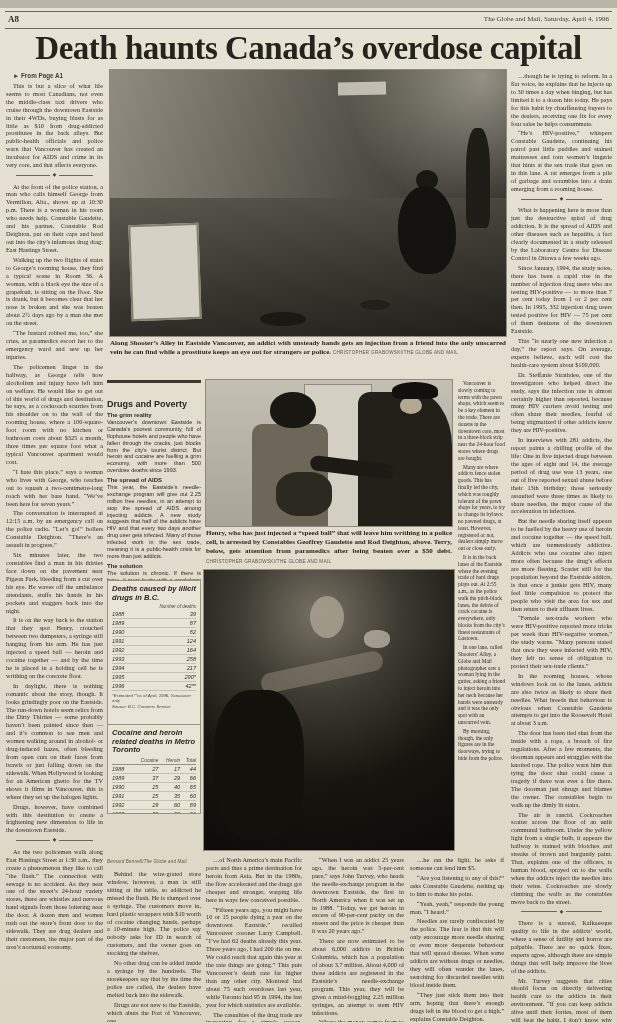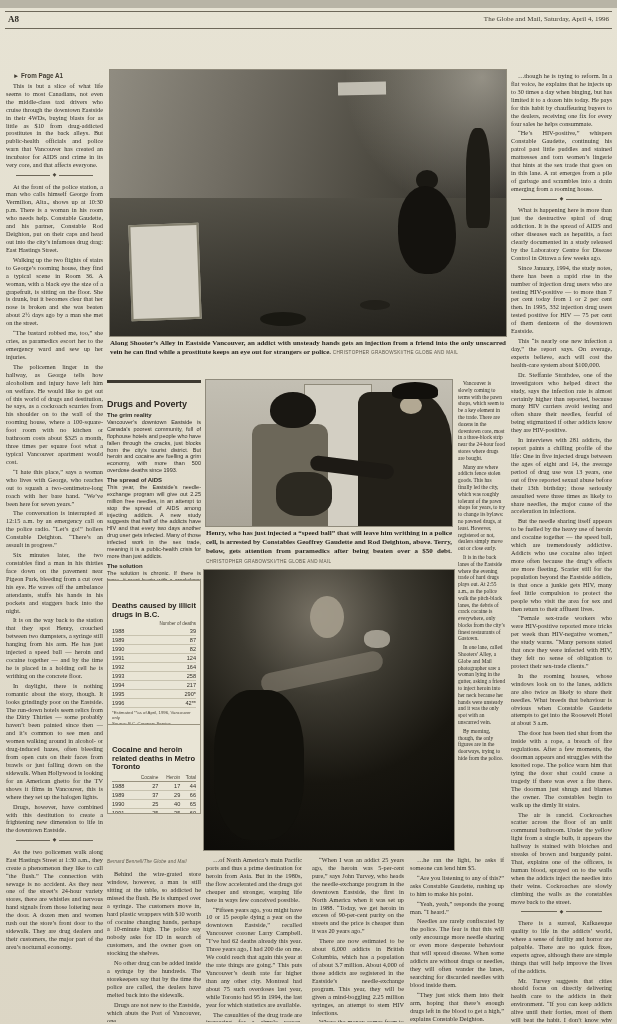--- a/index.html
+++ b/index.html
@@ -27,22 +27,22 @@
   .credit{font-weight:normal;font-family:"Liberation Sans",sans-serif;font-size:4.6px;
           letter-spacing:0.3px;color:#5b564a;text-transform:uppercase;}
   
   .dp-box{position:absolute;left:107px;top:372px;width:94px;height:196px;overflow:hidden;
           border-top:3px solid #3d3930;padding-top:16px;font-family:"Liberation Sans",sans-serif;}
   .dp-title{font-weight:bold;font-size:9px;margin-bottom:3px;color:#2b2721;}
   .dp-box h4{margin:3px 0 1px;font-size:6px;font-weight:bold;}
   .dp-box p{margin:0 0 2px;font-size:5.5px;line-height:1.25;text-align:justify;text-indent:0;}
   
   .stat-box{position:absolute;left:107px;width:94px;overflow:hidden;background:#e9e5d6;
-            border:1px solid #98927f;padding:21px 4px 3px;box-sizing:border-box;
-            font-family:"Liberation Sans",sans-serif;}
+            border:1px solid #98927f;padding:4px 4px 3px;box-sizing:border-box;
+            font-family:"Liberation Sans",sans-serif;font-style:italic;}
   .stat-title{font-weight:bold;font-size:7.6px;line-height:1.12;margin-bottom:2px;color:#2b2721;}
   .stat-colhead{font-size:4.6px;text-align:right;color:#4b463b;margin-bottom:1px;}
   .stat-box table{width:100%;border-collapse:collapse;}
   .stat-box td{font-size:5.6px;padding:1px 0;border-bottom:1px solid #c7c2af;color:#332f28;}
   .stat-box td:first-child{text-align:left;}
   .stat-box td:not(:first-child){text-align:right;}
   .stat-box thead td{font-size:4.8px;color:#4b463b;border-bottom:1px solid #98927f;}
   .stat-foot{font-size:4.3px;margin-top:2px;line-height:1.2;color:#4b463b;}
   .stat-src{font-size:4.3px;margin-top:1px;color:#4b463b;}
   .graphic-credit{position:absolute;left:107px;top:851px;width:94px;font-family:"Liberation Sans",sans-serif;
@@ -115,20 +115,21 @@
 
 <div class="page">
 
   <div class="rule" style="top:3px;"></div>
   <div class="header-row">
     <span class="pageno">A8</span>
     <span class="masthead">The Globe and Mail, Saturday, April 4, 1996</span>
   </div>
   <div class="rule" style="top:20px;"></div>
 
+  <h1 class="headline">Death haunts Canada’s overdose capital</h1>
 
   <div class="col c1">
     <p class="kicker">► From Page A1</p>
     <div>
         <p>This is but a slice of what life seems to most Canadians, not even the middle-class taxi drivers who cruise through the downtown Eastside in their 4WDs, buying blasts for as little as $10 from drug-addicted prostitutes in the back alleys. But public-health officials and police warn that Vancouver has created an incubator for AIDS and crime in its very core, and that affects everyone.</p>
         <div class="divider">
           <i></i>
           <b>◆</b>
           <i></i>
         </div>

